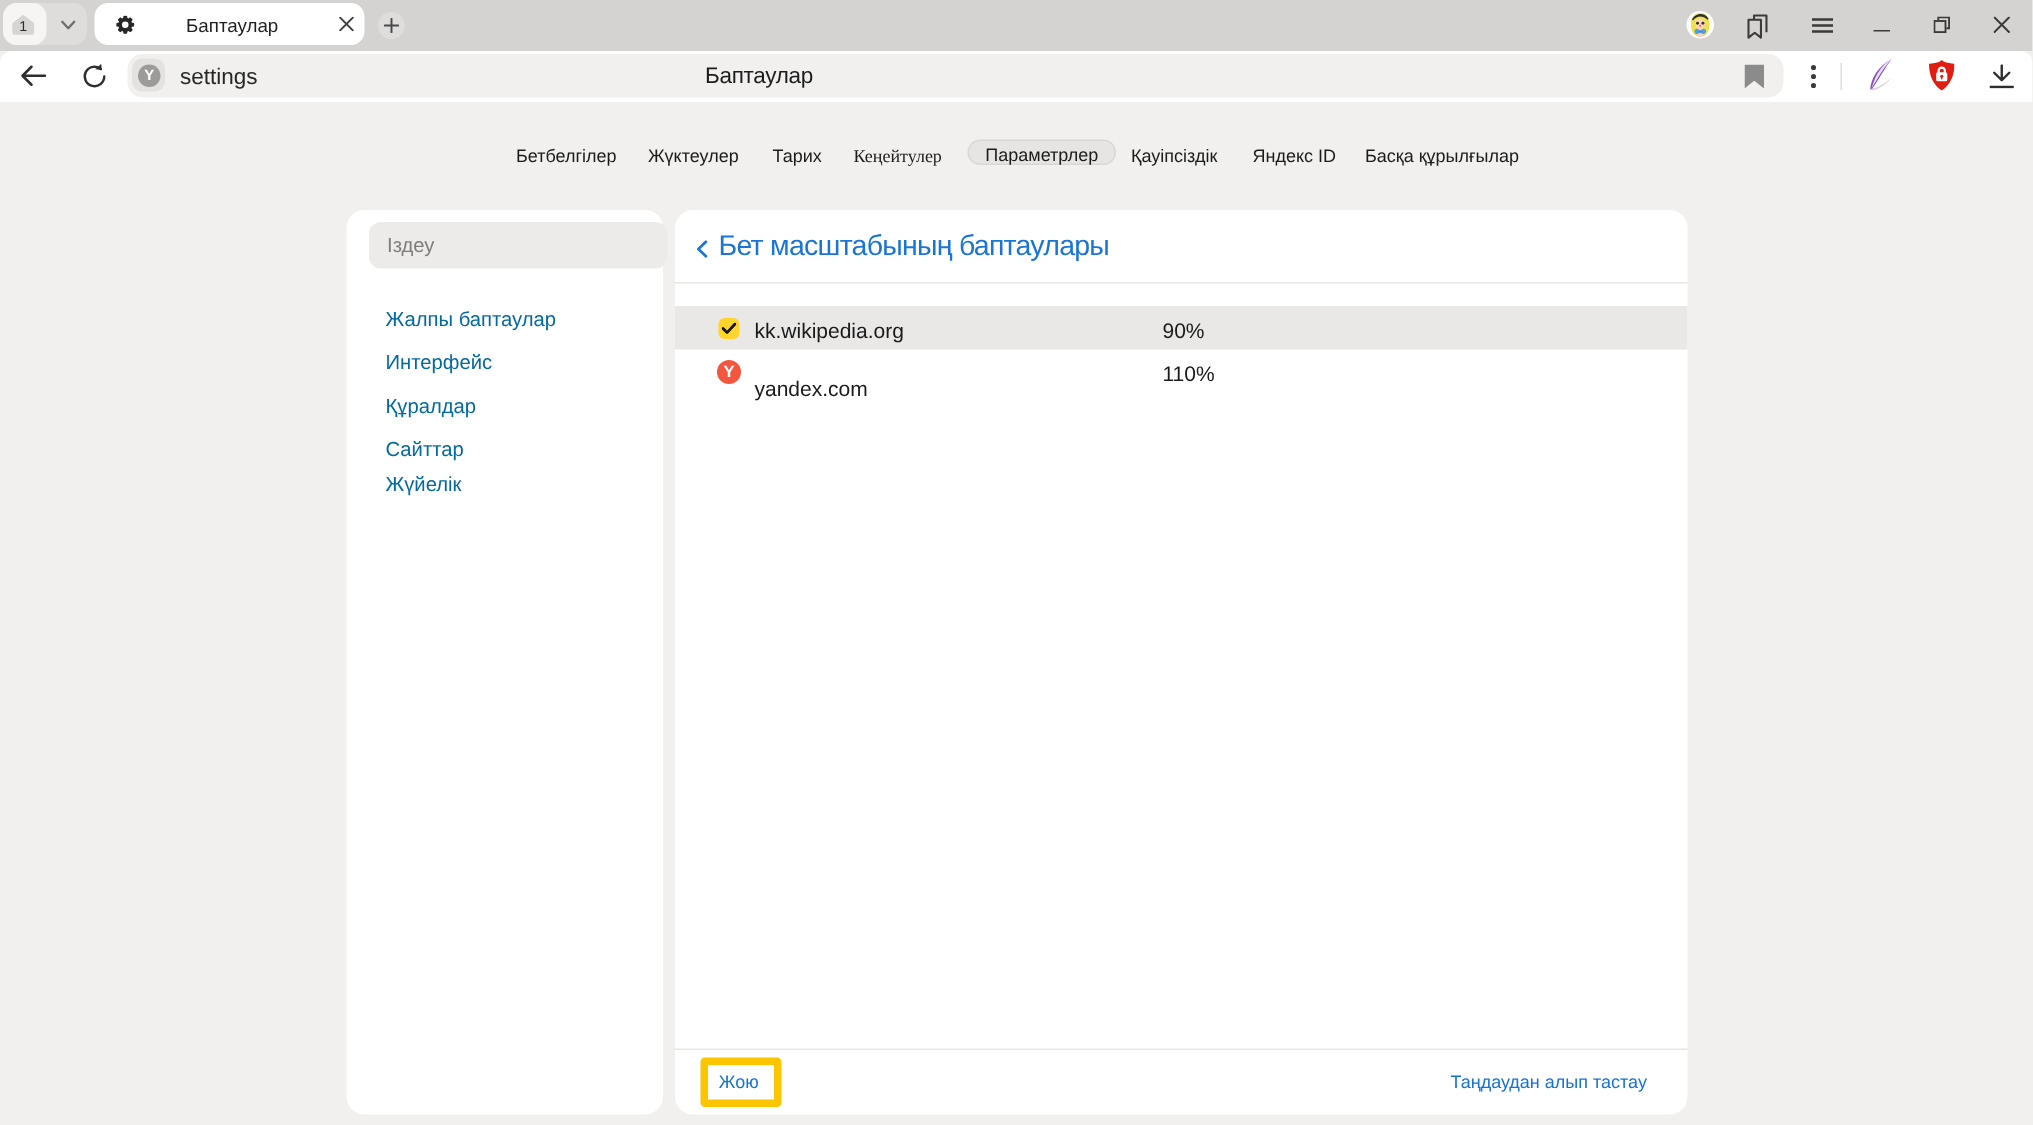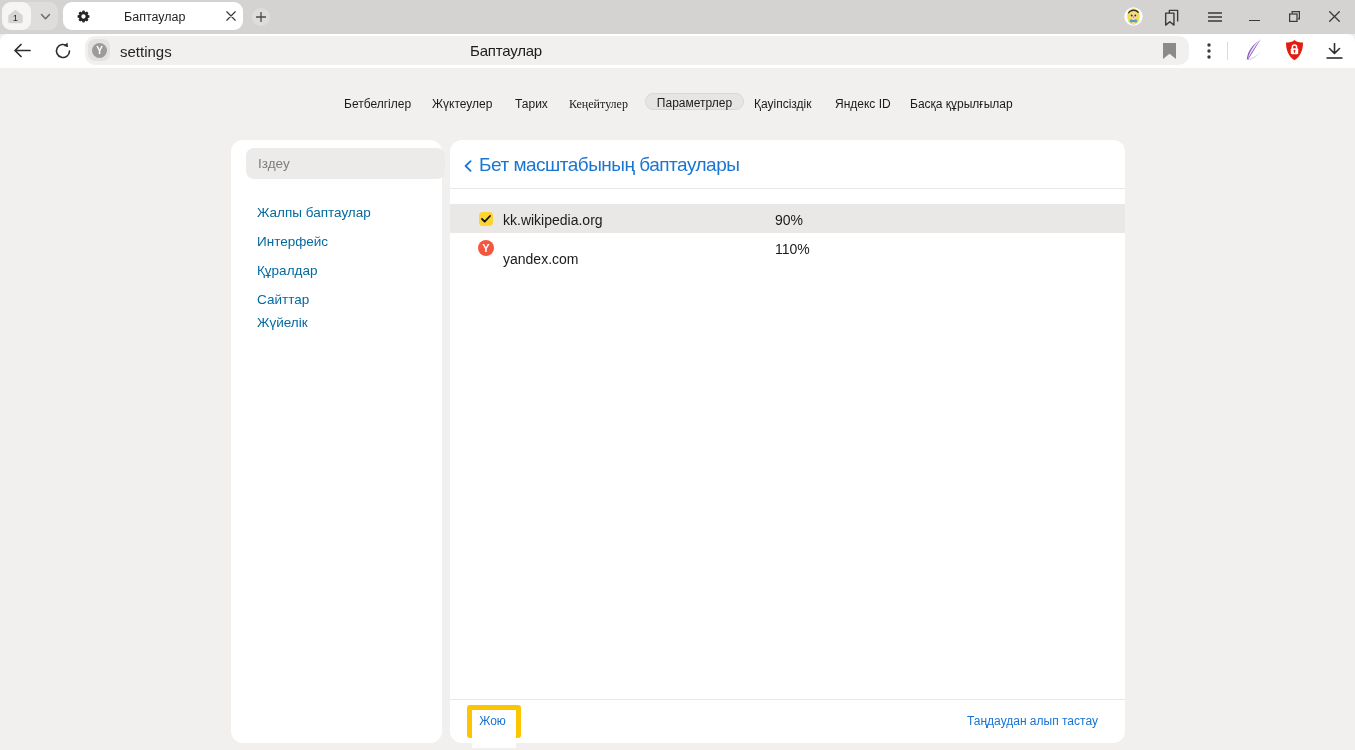--- a/index.html
+++ b/index.html
@@ -33,21 +33,21 @@
 #div1 { left:450px; top:188px; width:675px; height:1px; background:#e8e7e6; }
 #row1 { left:450px; top:204px; width:675px; height:29px; background:#e9e8e7; }
 #cb { left:479px; top:212px; width:14px; height:14px; background:#fed42d; border-radius:4px; }
 #r1t { left:503px; top:211.5px; font-size:14px; color:#1a1a1a; }
 #r1p { left:775px; top:211.5px; font-size:14px; color:#1a1a1a; }
 #yico { left:478px; top:240px; width:16px; height:16px; background:#f4573f; border-radius:50%; color:#fff; font-size:11px; font-weight:bold; text-align:center; line-height:16px; }
 #r2t { left:503px; top:241px; font-size:14px; color:#1a1a1a;margin-top:10px; }
 #r2p { left:775px; top:241px; font-size:14px; color:#1a1a1a; }
 #div2 { left:450px; top:699px; width:675px; height:1px; background:#e8e7e6; }
 #delbtn { left:467px; top:705px; width:54px; height:33px; background:#fdc500; border-radius:3px; }
-#delinner { left:472px; top:710px; width:44px; height:38px; background:#fff; font-size:12px; color:#1673d6; text-align:center; line-height:23px; text-indent:-3px; }
+#delinner { left:472px; top:710px; width:44px; height:23px; background:#fff; font-size:12px; color:#1673d6; text-align:center; line-height:23px; text-indent:-3px; }
 #deselect { left:967px; top:714px; font-size:12px; color:#1673d6; }
 svg { display:block; }
 </style>
 </head>
 <body>
 <div class="abs" id="tabbar"></div>
 <div class="abs" id="grouppill"></div>
 <div class="abs" id="groupleft"></div>
 <svg class="abs" style="left:7px;top:8.5px;" width="17" height="15" viewBox="0 0 17 15">
  <path d="M8.5 0.8 L14.8 5.6 Q15.8 6.3 15.8 7.5 V12.3 Q15.8 14.2 13.9 14.2 H3.1 Q1.2 14.2 1.2 12.3 V7.5 Q1.2 6.3 2.2 5.6 Z" fill="#d6d5d3"></path>

